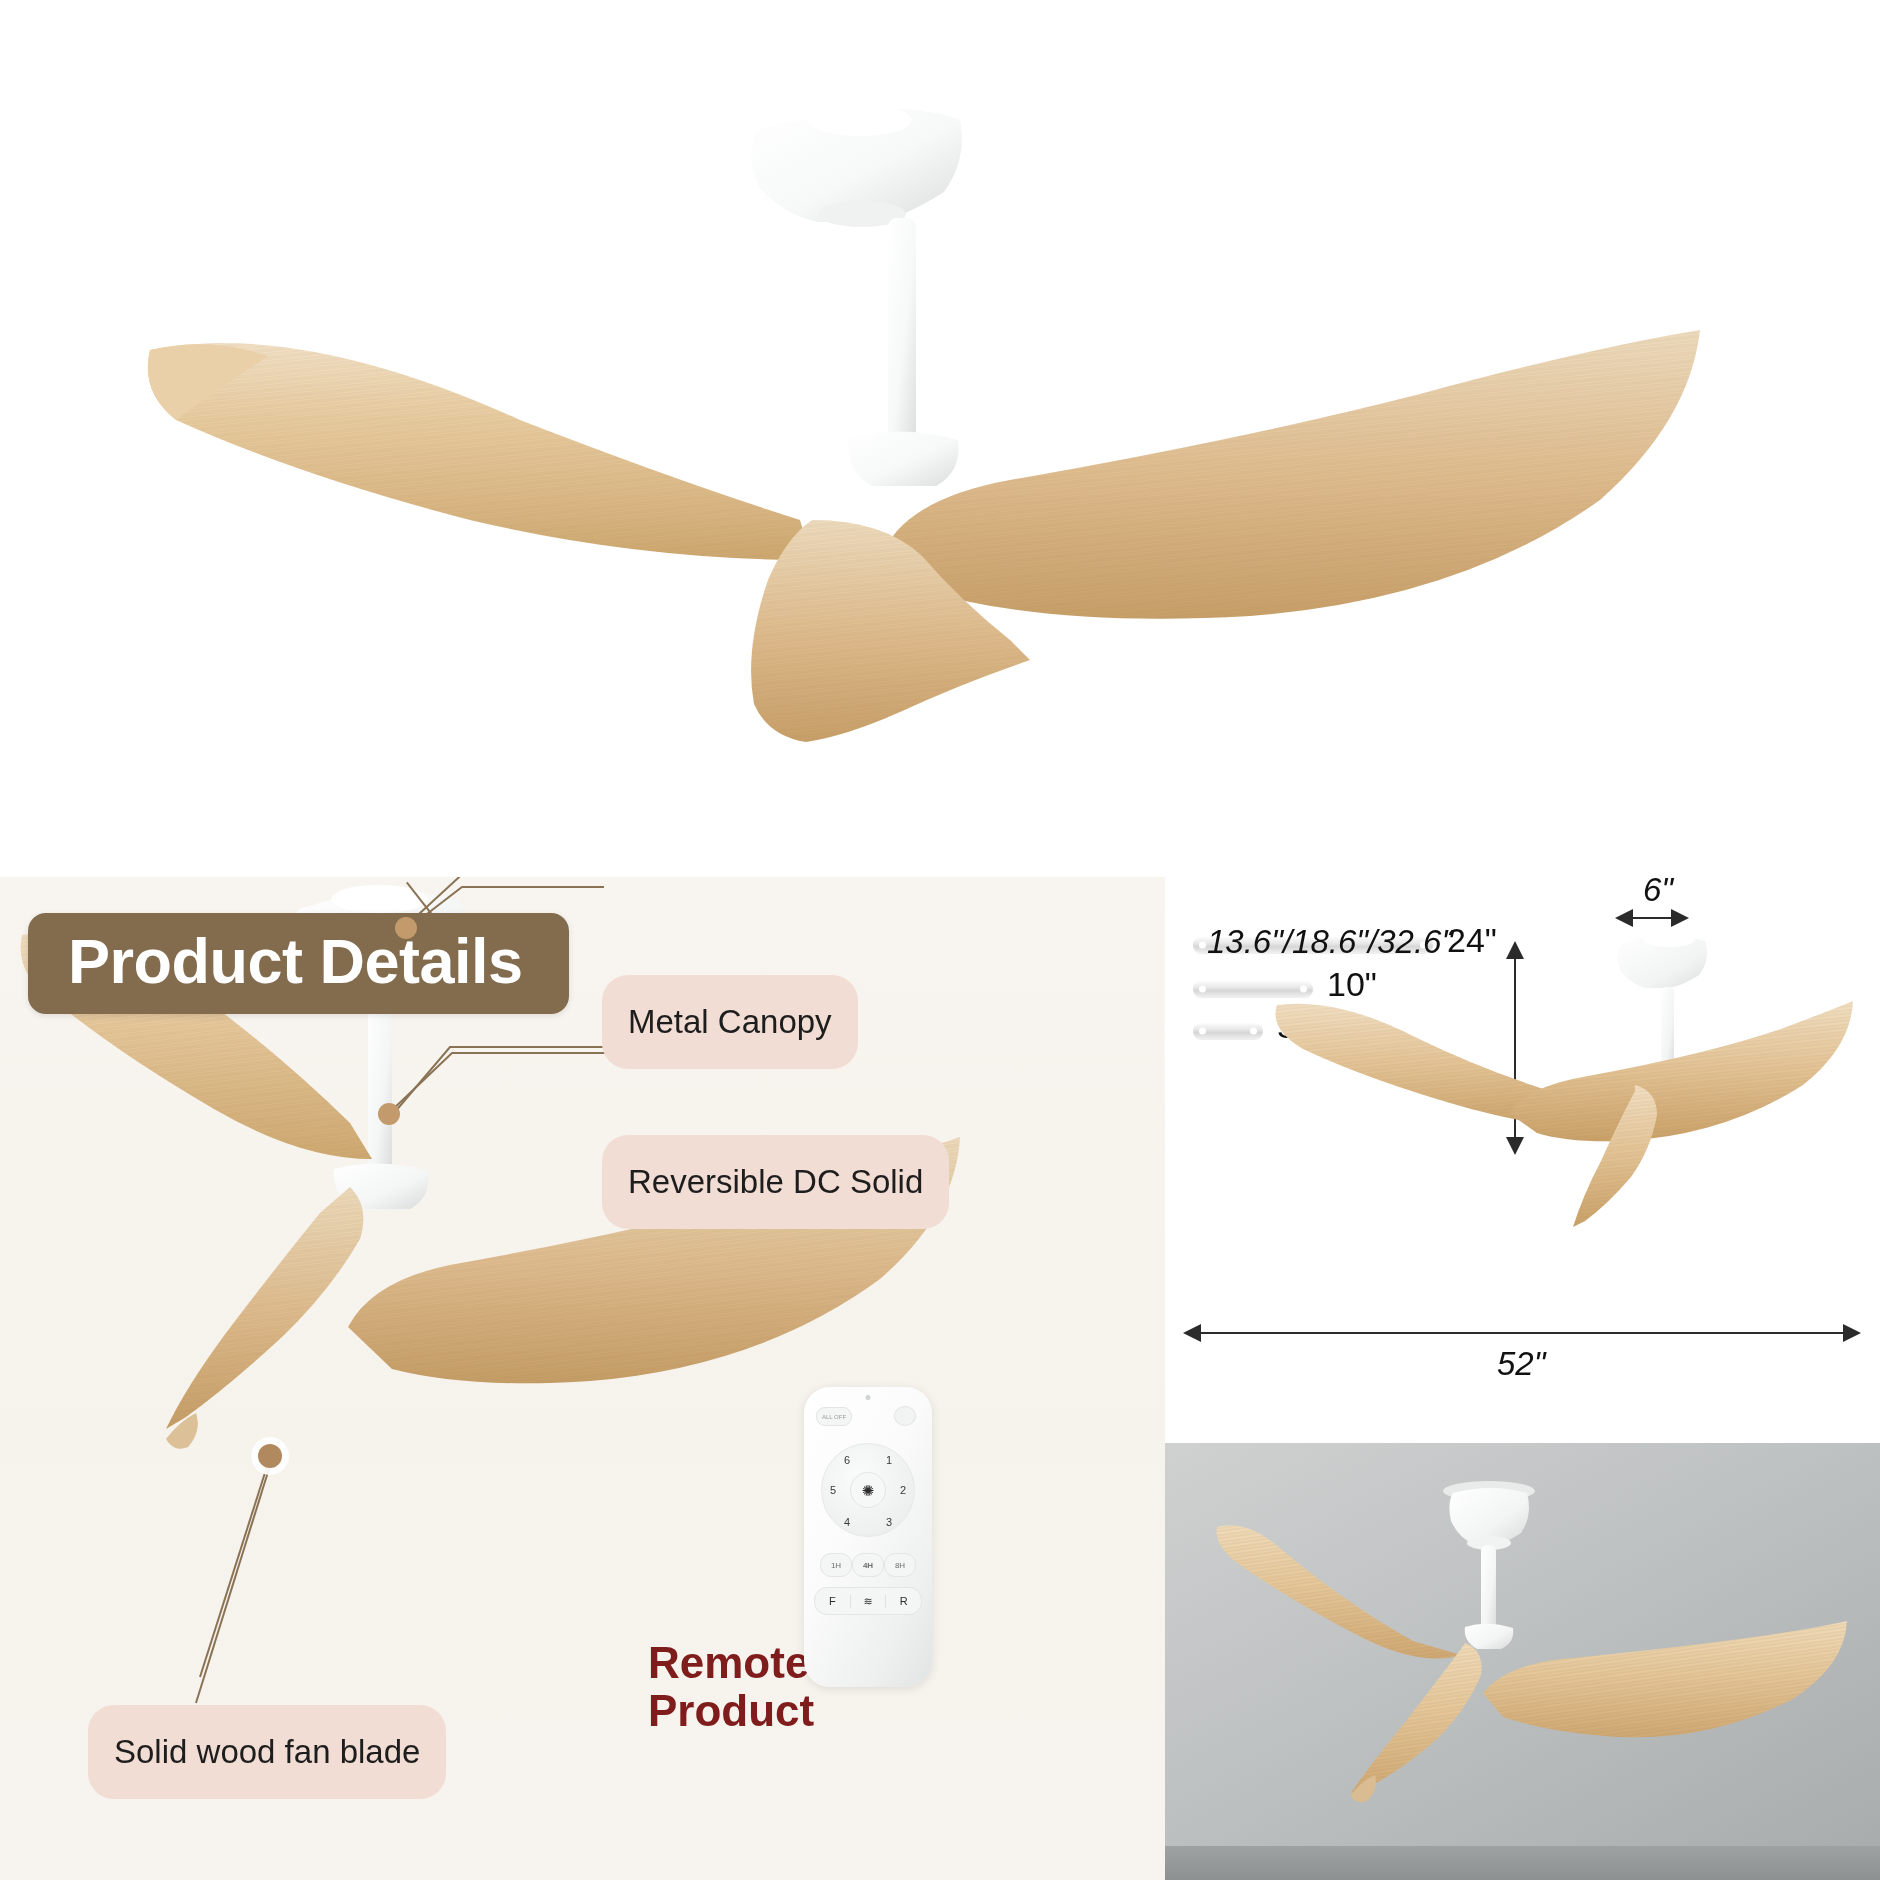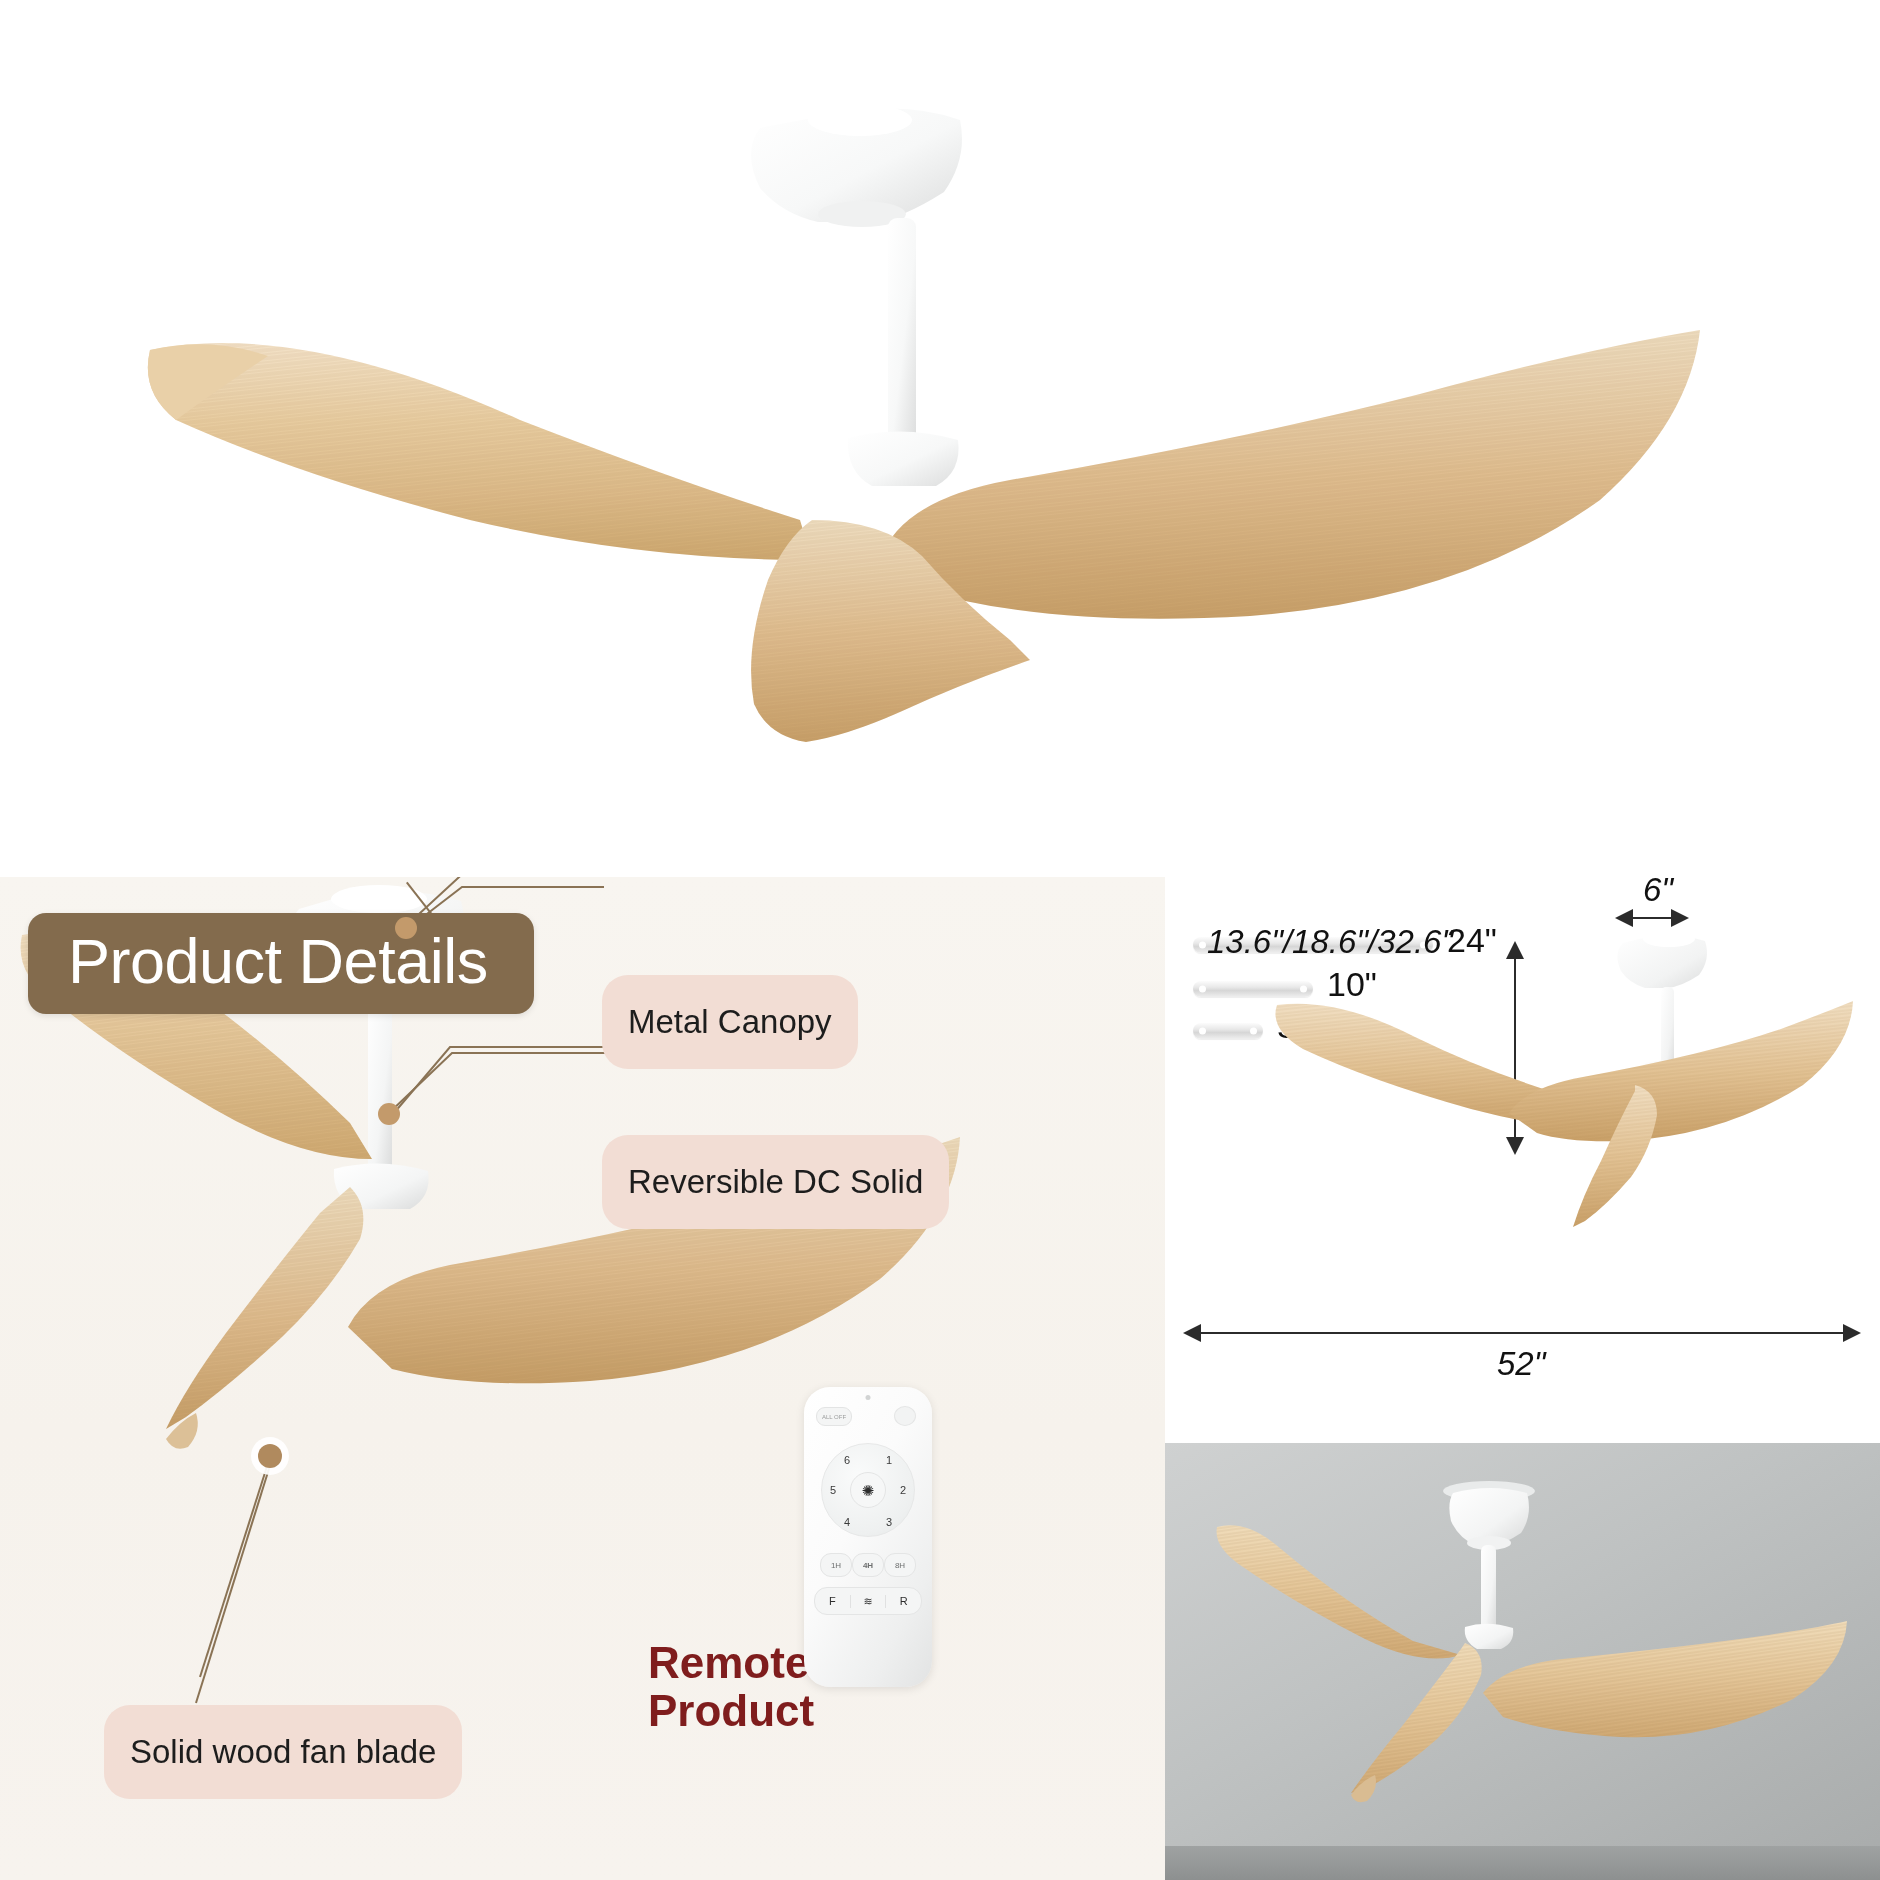--- a/index.html
+++ b/index.html
@@ -21,21 +21,21 @@
     background:linear-gradient(180deg,#f8f5f0 0%,#f6f2ec 55%,#f7f3ee 100%);}
 
   .badge{
     position:absolute;left:28px;top:36px;
     background:#836b4d;border-radius:18px;
     padding:17px 46px 21px 40px;
     box-shadow:0 2px 6px rgba(0,0,0,.10);
     z-index:6;
   }
   .badge span{
-    color:#ffffff;font-size:63px;font-weight:400;letter-spacing:-.5px;line-height:1;
+    color:#ffffff;font-size:63px;font-weight:700;letter-spacing:-.5px;line-height:1;
     display:block;white-space:nowrap;
   }
 
   .pill{
     position:absolute;background:#f2ddd4;border-radius:26px;
     padding:28px 26px;white-space:nowrap;z-index:7;
   }
   .pill span{color:#1d1d1d;font-size:33px;line-height:1.15;display:block;}
 
   .lead{position:absolute;background:#8a7355;z-index:5;}
@@ -214,21 +214,21 @@
     </svg>
 
     <div class="pill" style="left:602px;top:98px;">
       <span>Metal Canopy</span>
     </div>
 
     <div class="pill" style="left:602px;top:258px;">
       <span>Reversible DC Solid</span>
     </div>
 
-    <div class="pill" style="left:104px;top:828px;">
+    <div class="pill" style="left:88px;top:828px;">
       <span>Solid wood fan blade</span>
     </div>
 
     <svg viewBox="0 0 1165 1003" width="1165" height="1003" style="position:absolute;left:0;top:0;pointer-events:none;z-index:4;">
       <polyline points="410,50 462,10 604,10" fill="none" stroke="#8a7355" stroke-width="2"></polyline>
       <polyline points="394,236 450,170 604,170" fill="none" stroke="#8a7355" stroke-width="2"></polyline>
       <polyline points="272,582 196,826" fill="none" stroke="#8a7355" stroke-width="2"></polyline>
     </svg>
 
     <div style="position:absolute;left:648px;top:510px;width:460px;height:430px;z-index:8;">

